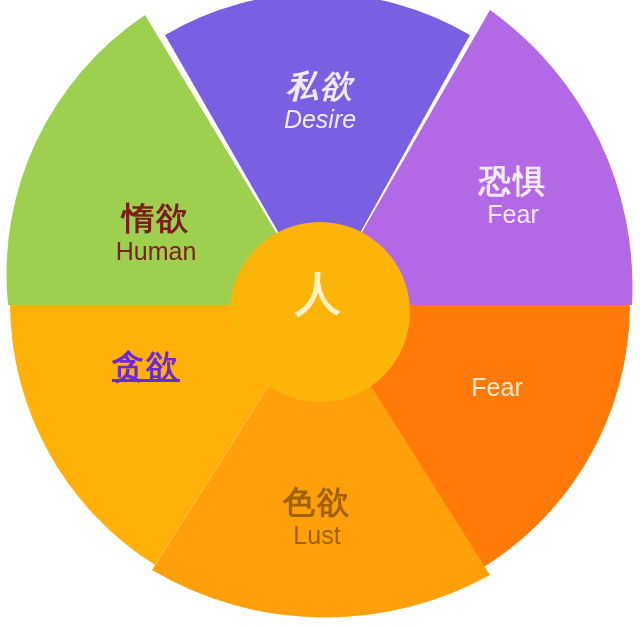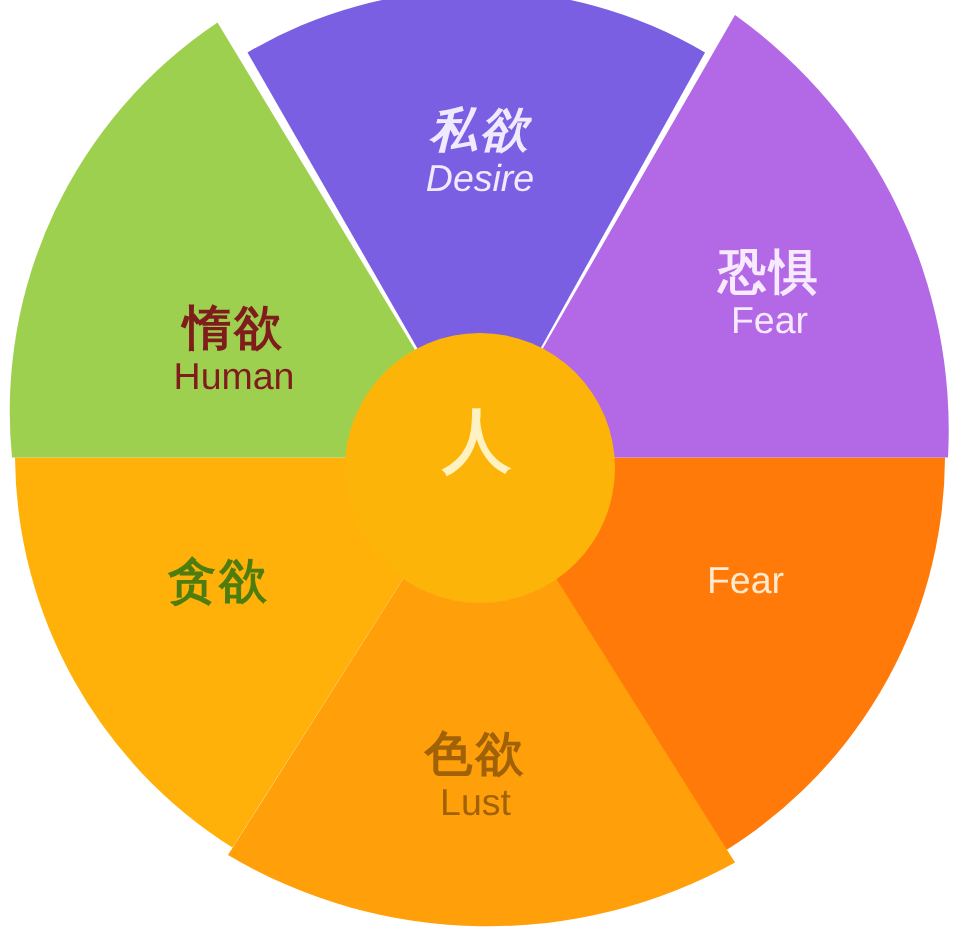--- a/index.html
+++ b/index.html
@@ -42,21 +42,21 @@
 
 <div class="label" style="left:497px;top:372px;color:#FFE9CF;">
   <div class="en">Fear</div>
 </div>
 
 <div class="label" style="left:317px;top:484px;color:#a16207;">
   <div class="zh">色欲</div>
   <div class="en">Lust</div>
 </div>
 
-<div class="label" style="left:146px;top:369px;color:#4d7c0f;">
+<div class="label" style="left:146px;top:348px;color:#6d28d9;text-decoration:underline;">
   <div class="zh">贪欲</div>
 </div>
 
 <div class="label" style="left:156px;top:172px;color:#7f1d1d;margin-top:28px;">
   <div class="zh">惰欲</div>
   <div class="en">Human</div>
 </div>
 
 <div class="label" style="left:319px;top:268px;color:#FFF2C2;">
   <div class="zh center-zh">人</div>

